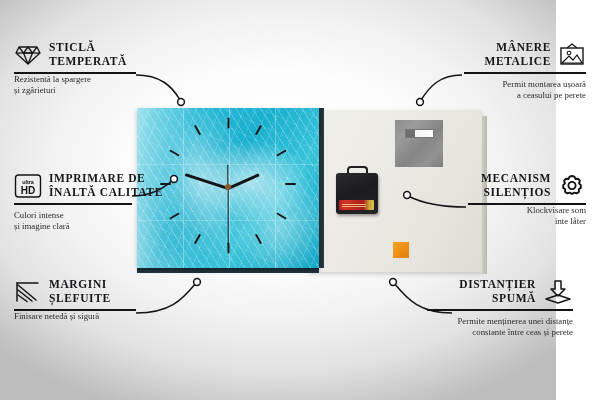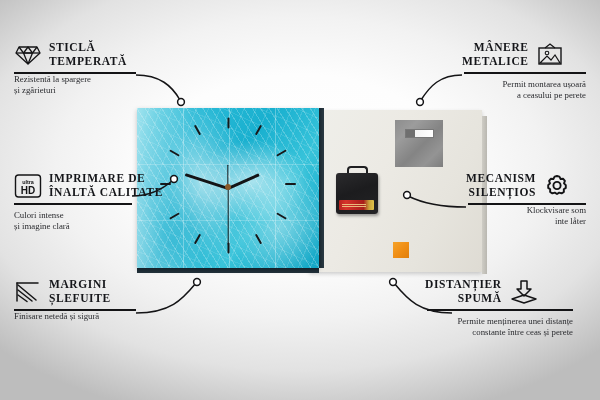--- a/index.html
+++ b/index.html
@@ -2,21 +2,21 @@
 <html><head>
 <meta charset="utf-8">
 <style>
   html,body{margin:0;padding:0;}
   body{
     width:600px;height:400px;overflow:hidden;
     font-family:"Liberation Serif",serif;
     background:#ffffff;
   }
   #stage{
-    position:relative;width:600px;height:400px;
+    position:relative;width:556px;height:400px;
     background:radial-gradient(ellipse 70% 65% at 50% 42%, #ffffff 0%, #fdfdfd 36%, #f2f2f2 58%, #e2e2e2 78%, #bdbdbd 100%);
   }
 
   
   #product{position:absolute;left:137px;top:108px;width:345px;height:168px;}
 
   .panel-back{
     position:absolute;left:172px;top:2px;width:173px;height:162px;
     background:linear-gradient(118deg,#efefea 0%,#eceae4 40%,#e6e4dd 72%,#dedbd3 100%);
     box-shadow:0 2px 4px rgba(0,0,0,.18);
@@ -125,21 +125,21 @@
     font-weight:bold;font-size:11.5px;letter-spacing:.6px;color:#15161a;
     line-height:13.5px;white-space:nowrap;text-transform:uppercase;
   }
   .co-sub{
     font-size:8.8px;color:#2a2b2f;line-height:11px;white-space:nowrap;
   }
   .co-rule{height:1.6px;background:#141416;}
   .left .co-title,.left .co-sub{text-align:left;}
   .right .co-title,.right .co-sub{text-align:right;}
   .co-head{display:flex;align-items:center;gap:7px;}
-  .right .co-head{justify-content:flex-start;}
+  .right .co-head{justify-content:flex-end;}
 
   .ico{flex:0 0 auto;display:block;}
 
   
   #leaders{position:absolute;left:0;top:0;width:600px;height:400px;pointer-events:none;}
 </style>
 </head>
 <body>
 
 <div id="stage">

